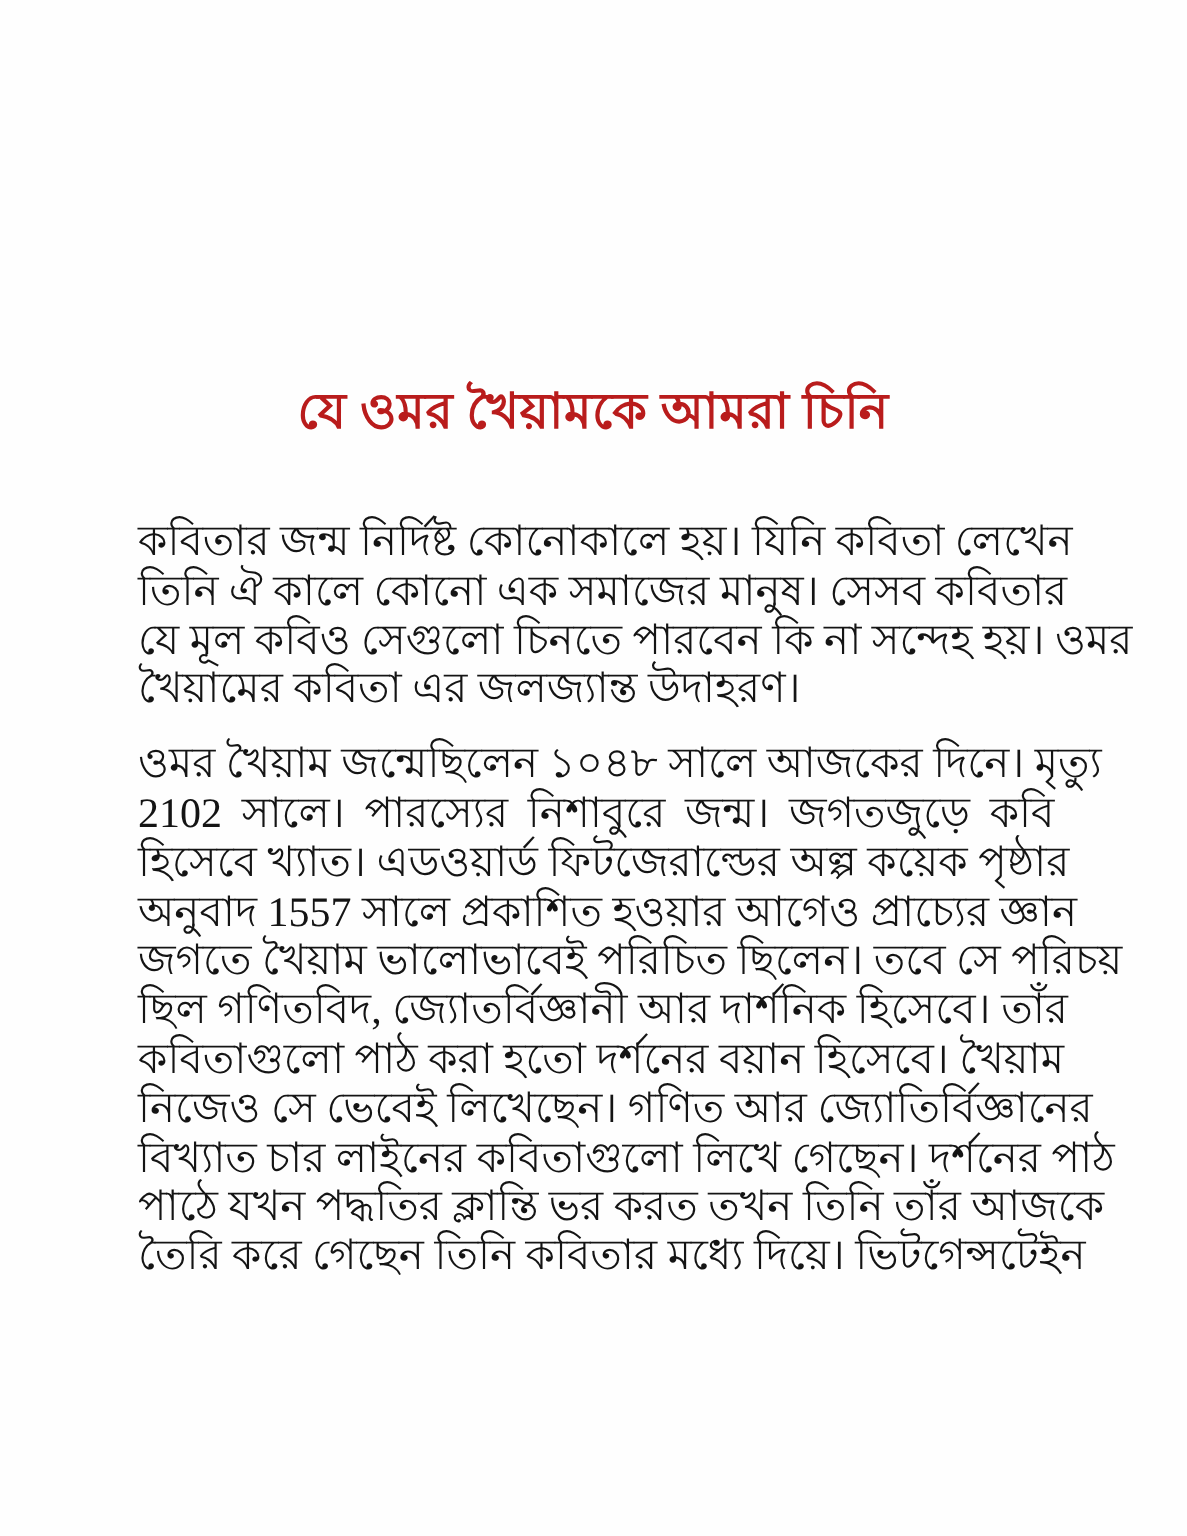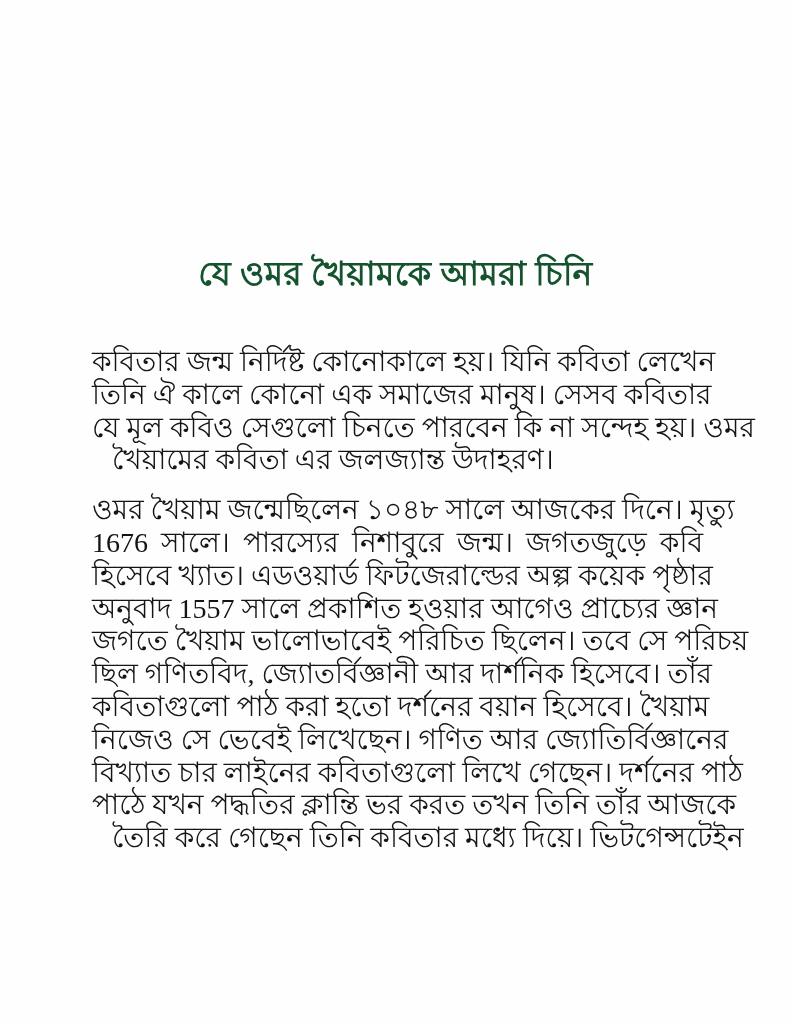--- a/index.html
+++ b/index.html
@@ -20,21 +20,21 @@
   .title {
     position: absolute;
     top: 248px;
     left: 0;
     width: 791px;
     margin: 0;
     text-align: center;
     font-size: 33px;
     font-weight: 700;
     letter-spacing: 0.5px;
-    color: #14532d;
+    color: #b91c1c;
   }
   .content {
     position: absolute;
     top: 346px;
     left: 92px;
     width: 611px;
     color: #141414;
     font-size: 28px;
   }
   .paragraph {
@@ -43,39 +43,38 @@
   .line {
     height: 32.8px;
     line-height: 32.8px;
     white-space: nowrap;
     text-align: justify;
     text-align-last: justify;
     overflow: visible;
   }
   .line.last {
     text-align-last: left;
-    margin-left: 20px;
   }
 </style>
 </head>
 <body>
 
 <div class="page" style="background: rgb(254, 254, 254);">
   <h1 class="title">যে ওমর খৈয়ামকে আমরা চিনি</h1>
 
   <div class="content" style="color: rgb(20, 20, 20);">
     <div class="paragraph">
         <div class="line">কবিতার জন্ম নির্দিষ্ট কোনোকালে হয়। যিনি কবিতা লেখেন</div>
         <div class="line">তিনি ঐ কালে কোনো এক সমাজের মানুষ। সেসব কবিতার</div>
         <div class="line">যে মূল কবিও সেগুলো চিনতে পারবেন কি না সন্দেহ হয়। ওমর</div>
         <div class="line last">খৈয়ামের কবিতা এর জলজ্যান্ত উদাহরণ।</div>
       </div>
     <div class="paragraph">
         <div class="line">ওমর খৈয়াম জন্মেছিলেন ১০৪৮ সালে আজকের দিনে। মৃত্যু</div>
-        <div class="line">1676 সালে। পারস্যের নিশাবুরে জন্ম। জগতজুড়ে কবি</div>
+        <div class="line">2102 সালে। পারস্যের নিশাবুরে জন্ম। জগতজুড়ে কবি</div>
         <div class="line">হিসেবে খ্যাত। এডওয়ার্ড ফিটজেরাল্ডের অল্প কয়েক পৃষ্ঠার</div>
         <div class="line">অনুবাদ 1557 সালে প্রকাশিত হওয়ার আগেও প্রাচ্যের জ্ঞান</div>
         <div class="line">জগতে খৈয়াম ভালোভাবেই পরিচিত ছিলেন। তবে সে পরিচয়</div>
         <div class="line">ছিল গণিতবিদ, জ্যোতর্বিজ্ঞানী আর দার্শনিক হিসেবে। তাঁর</div>
         <div class="line">কবিতাগুলো পাঠ করা হতো দর্শনের বয়ান হিসেবে। খৈয়াম</div>
         <div class="line">নিজেও সে ভেবেই লিখেছেন। গণিত আর জ্যোতির্বিজ্ঞানের</div>
         <div class="line">বিখ্যাত চার লাইনের কবিতাগুলো লিখে গেছেন। দর্শনের পাঠ</div>
         <div class="line">পাঠে যখন পদ্ধতির ক্লান্তি ভর করত তখন তিনি তাঁর আজকে</div>
         <div class="line last">তৈরি করে গেছেন তিনি কবিতার মধ্যে দিয়ে। ভিটগেন্সটেইন</div>
       </div>

